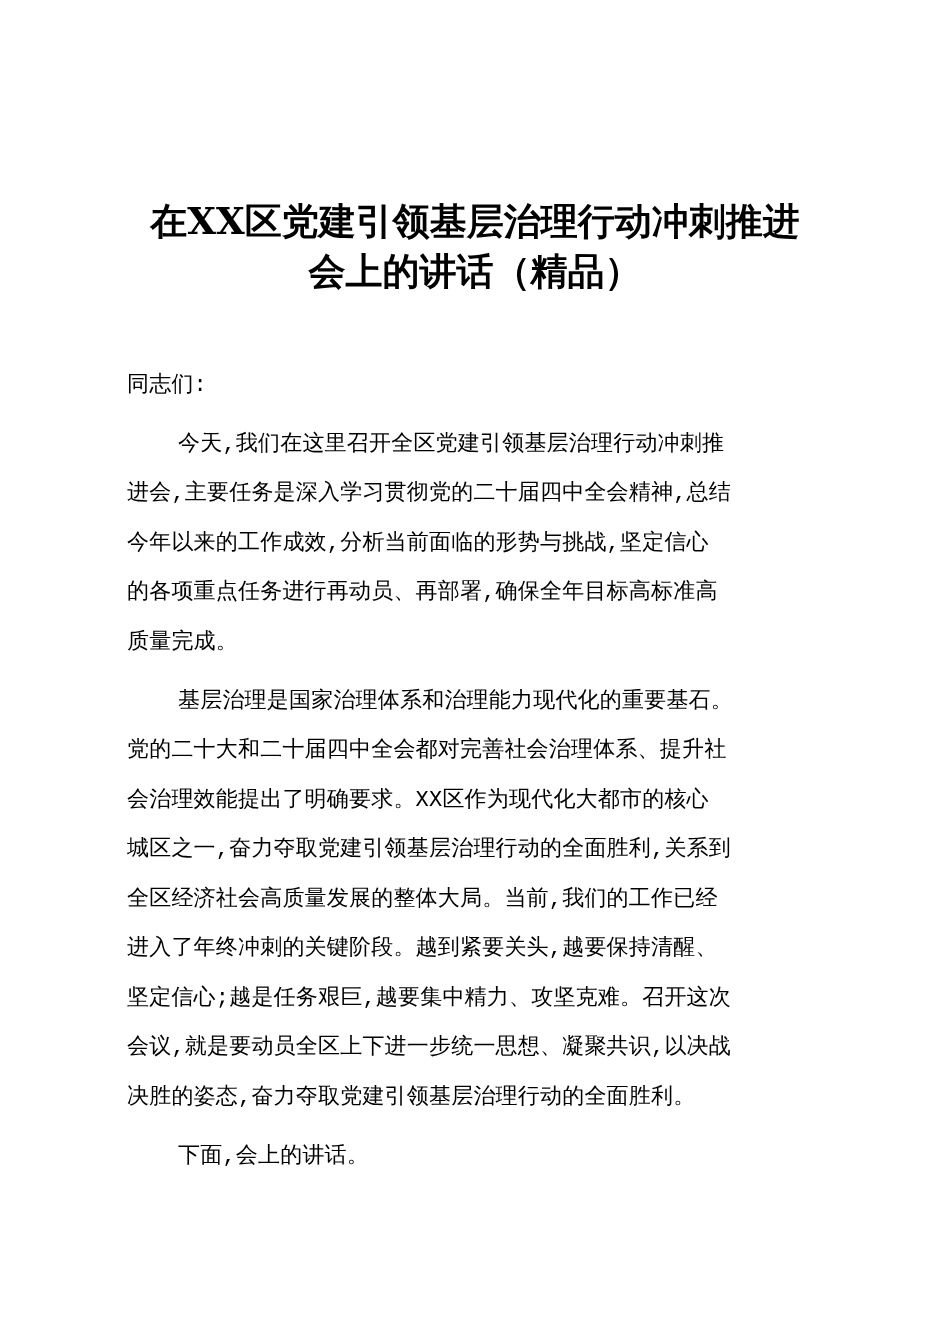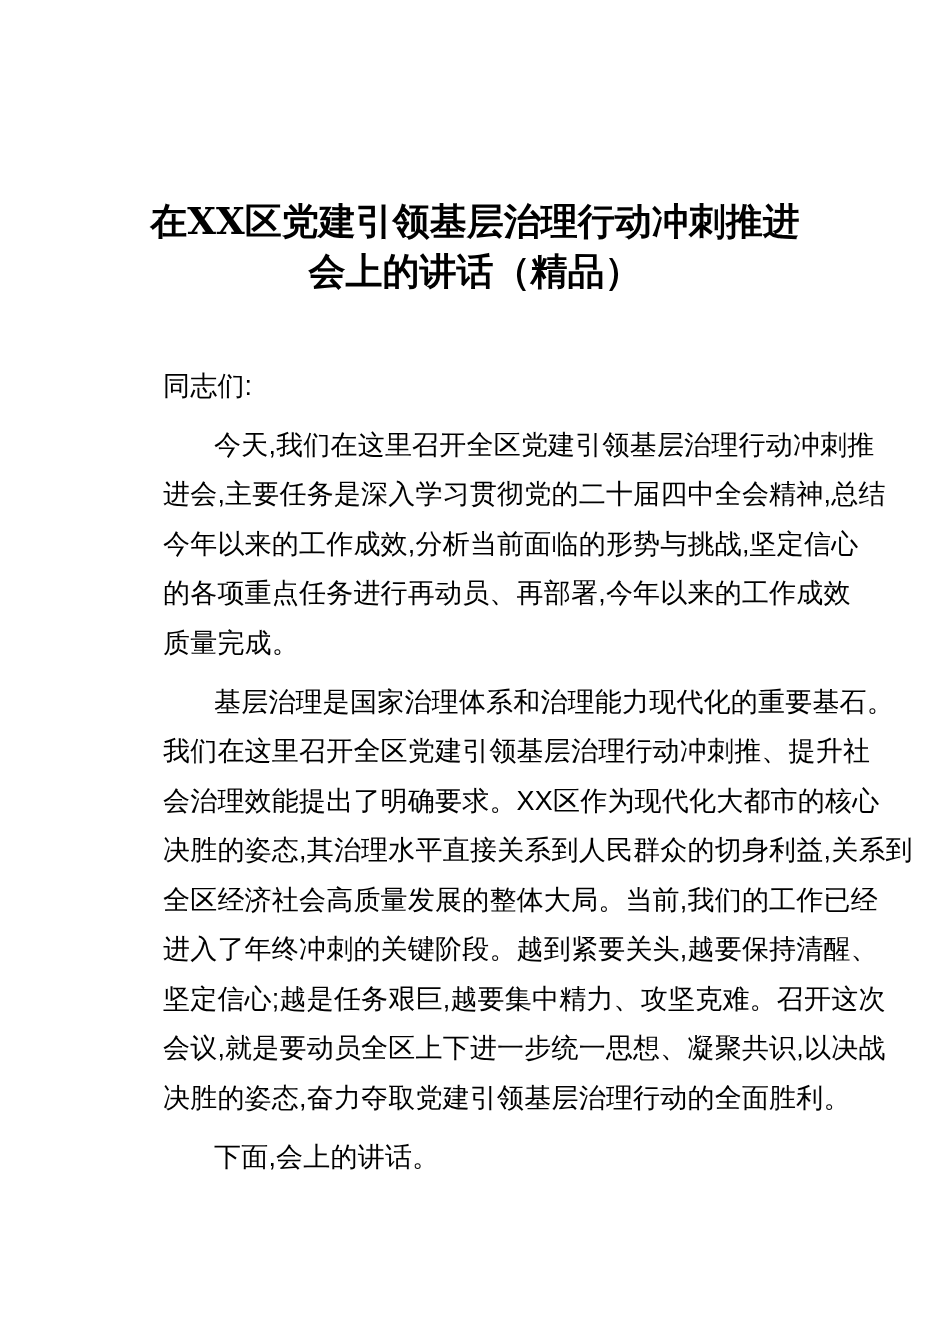--- a/index.html
+++ b/index.html
@@ -31,52 +31,51 @@
       font-size: 37px;
       line-height: 50px;
       letter-spacing: 0px;
     }
     .title-line-1 { top: 196px; left: 0; }
     .title-line-2 { top: 246px; left: 0; }
     .line {
       position: absolute;
       left: 127px;
       width: 700px;
-      font-family: Liberation Sans, sans-serif;
-      font-size: 27px;
+      font-family: Liberation Mono, monospace;
+      font-size: 22px;
       line-height: 40px;
       white-space: nowrap;
       letter-spacing: 0.2px;
-      margin-left: 36px;
     }
     .indent { left: 178px; }
   </style>
 </head>
 <body>
 
 <div class="page">
 
   <div class="title title-line-1">在XX区党建引领基层治理行动冲刺推进</div>
   <div class="title title-line-2">会上的讲话（精品）</div>
 
   <div class="line" style="top:366px">同志们:</div>
 
   <div>
     <div class="line indent" style="top:425px">今天,我们在这里召开全区党建引领基层治理行动冲刺推</div>
     <div class="line" style="top:474px">进会,主要任务是深入学习贯彻党的二十届四中全会精神,总结</div>
     <div class="line" style="top:524px">今年以来的工作成效,分析当前面临的形势与挑战,坚定信心</div>
-    <div class="line" style="top:573px">的各项重点任务进行再动员、再部署,今年以来的工作成效</div>
+    <div class="line" style="top:573px">的各项重点任务进行再动员、再部署,确保全年目标高标准高</div>
     <div class="line" style="top:623px">质量完成。</div>
   </div>
 
   <div>
     <div class="line indent" style="top:682px">基层治理是国家治理体系和治理能力现代化的重要基石。</div>
-    <div class="line" style="top:731px">我们在这里召开全区党建引领基层治理行动冲刺推、提升社</div>
+    <div class="line" style="top:731px">党的二十大和二十届四中全会都对完善社会治理体系、提升社</div>
     <div class="line" style="top:781px">会治理效能提出了明确要求。XX区作为现代化大都市的核心</div>
-    <div class="line" style="top:830px">决胜的姿态,其治理水平直接关系到人民群众的切身利益,关系到</div>
+    <div class="line" style="top:830px">城区之一,奋力夺取党建引领基层治理行动的全面胜利,关系到</div>
     <div class="line" style="top:880px">全区经济社会高质量发展的整体大局。当前,我们的工作已经</div>
     <div class="line" style="top:929px">进入了年终冲刺的关键阶段。越到紧要关头,越要保持清醒、</div>
     <div class="line" style="top:979px">坚定信心;越是任务艰巨,越要集中精力、攻坚克难。召开这次</div>
     <div class="line" style="top:1028px">会议,就是要动员全区上下进一步统一思想、凝聚共识,以决战</div>
     <div class="line" style="top:1078px">决胜的姿态,奋力夺取党建引领基层治理行动的全面胜利。</div>
   </div>
 
   <div>
     <div class="line indent" style="top:1137px">下面,会上的讲话。</div>
   </div>

